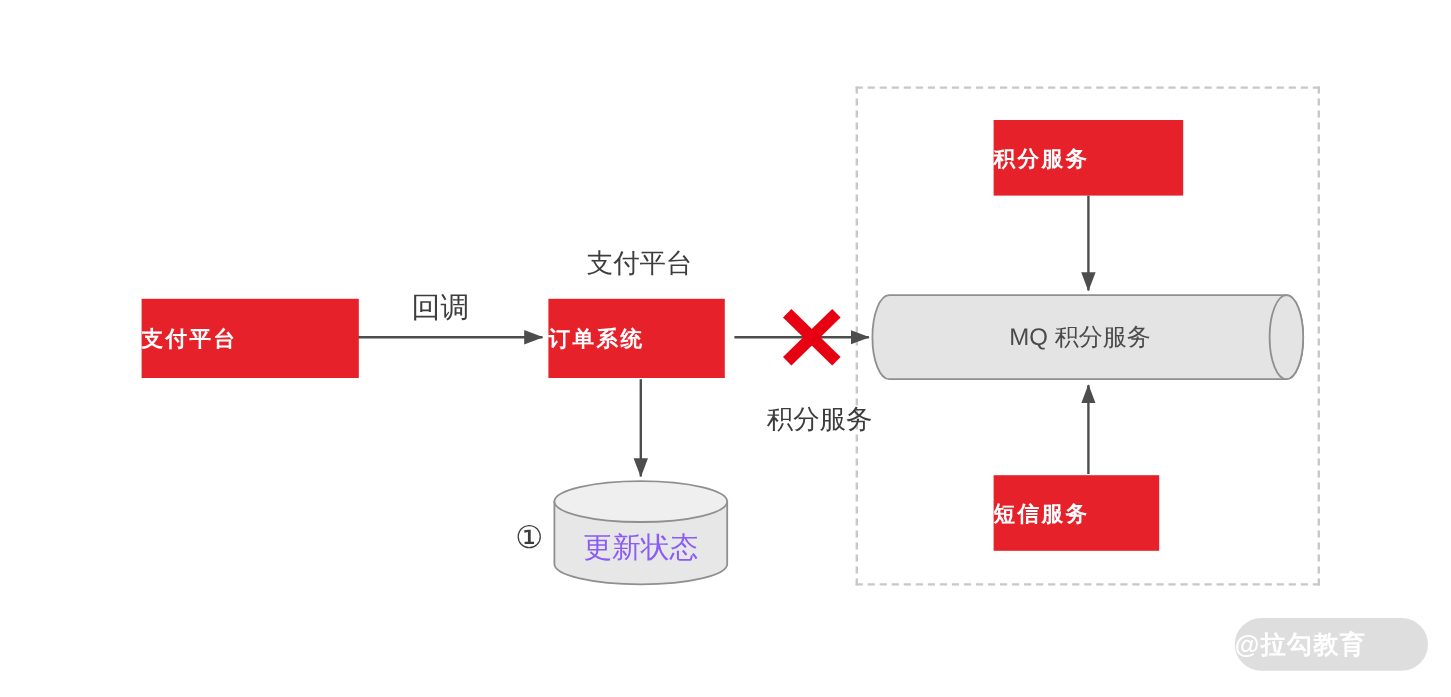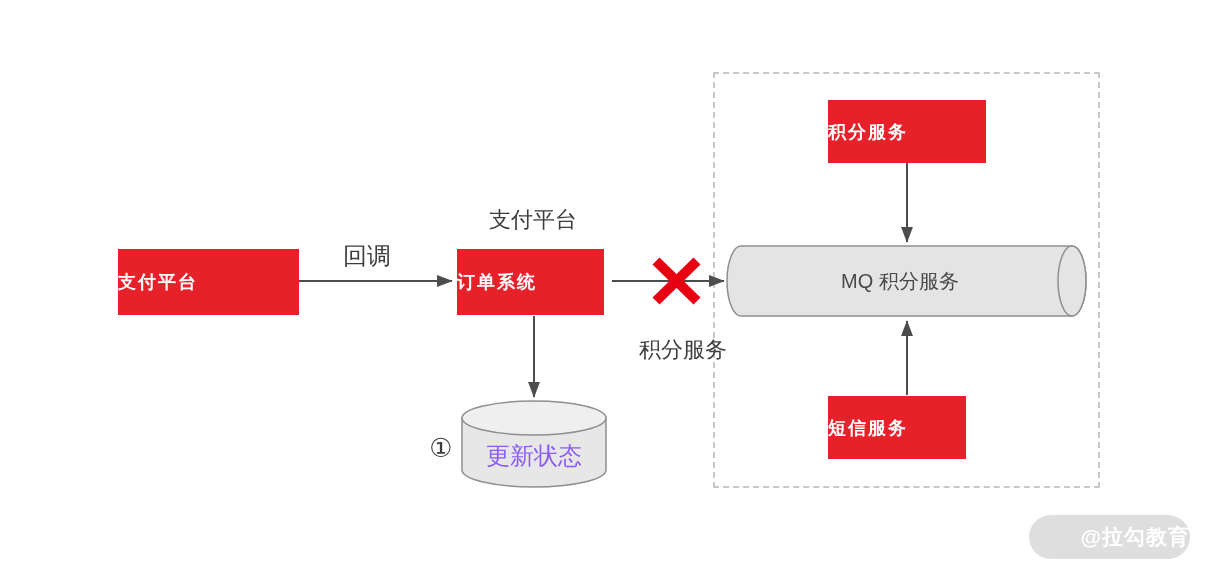--- a/index.html
+++ b/index.html
@@ -27,21 +27,21 @@
   }
   .lbl-callback{left:367px;top:256px;font-size:24px;}
   .lbl-sysdown{left:533px;top:220px;font-size:22px;}
   .lbl-msgloss{left:683px;top:350px;font-size:22px;}
   .lbl-mq{left:900px;top:281px;font-size:20px;color:#4a4a4a;}
   .lbl-db{left:534px;top:456px;font-size:24px;color:#8b5cf6;}
   .lbl-step1{left:441px;top:448px;font-size:26px;color:#3d3d3d;}
   .watermark{
     position:absolute;left:1029px;top:515px;width:161px;height:44px;
     background:rgba(195,195,195,0.55);border-radius:22px;
-    display:flex;align-items:center;justify-content:flex-end;
+    display:flex;align-items:center;justify-content:flex-start;
     color:#ffffff;font-size:21px;font-weight:700;letter-spacing:1px;
   }
 </style>
 </head>
 <body>
 
 <div class="canvas">
 
   <div class="dashed-group"></div>
 

